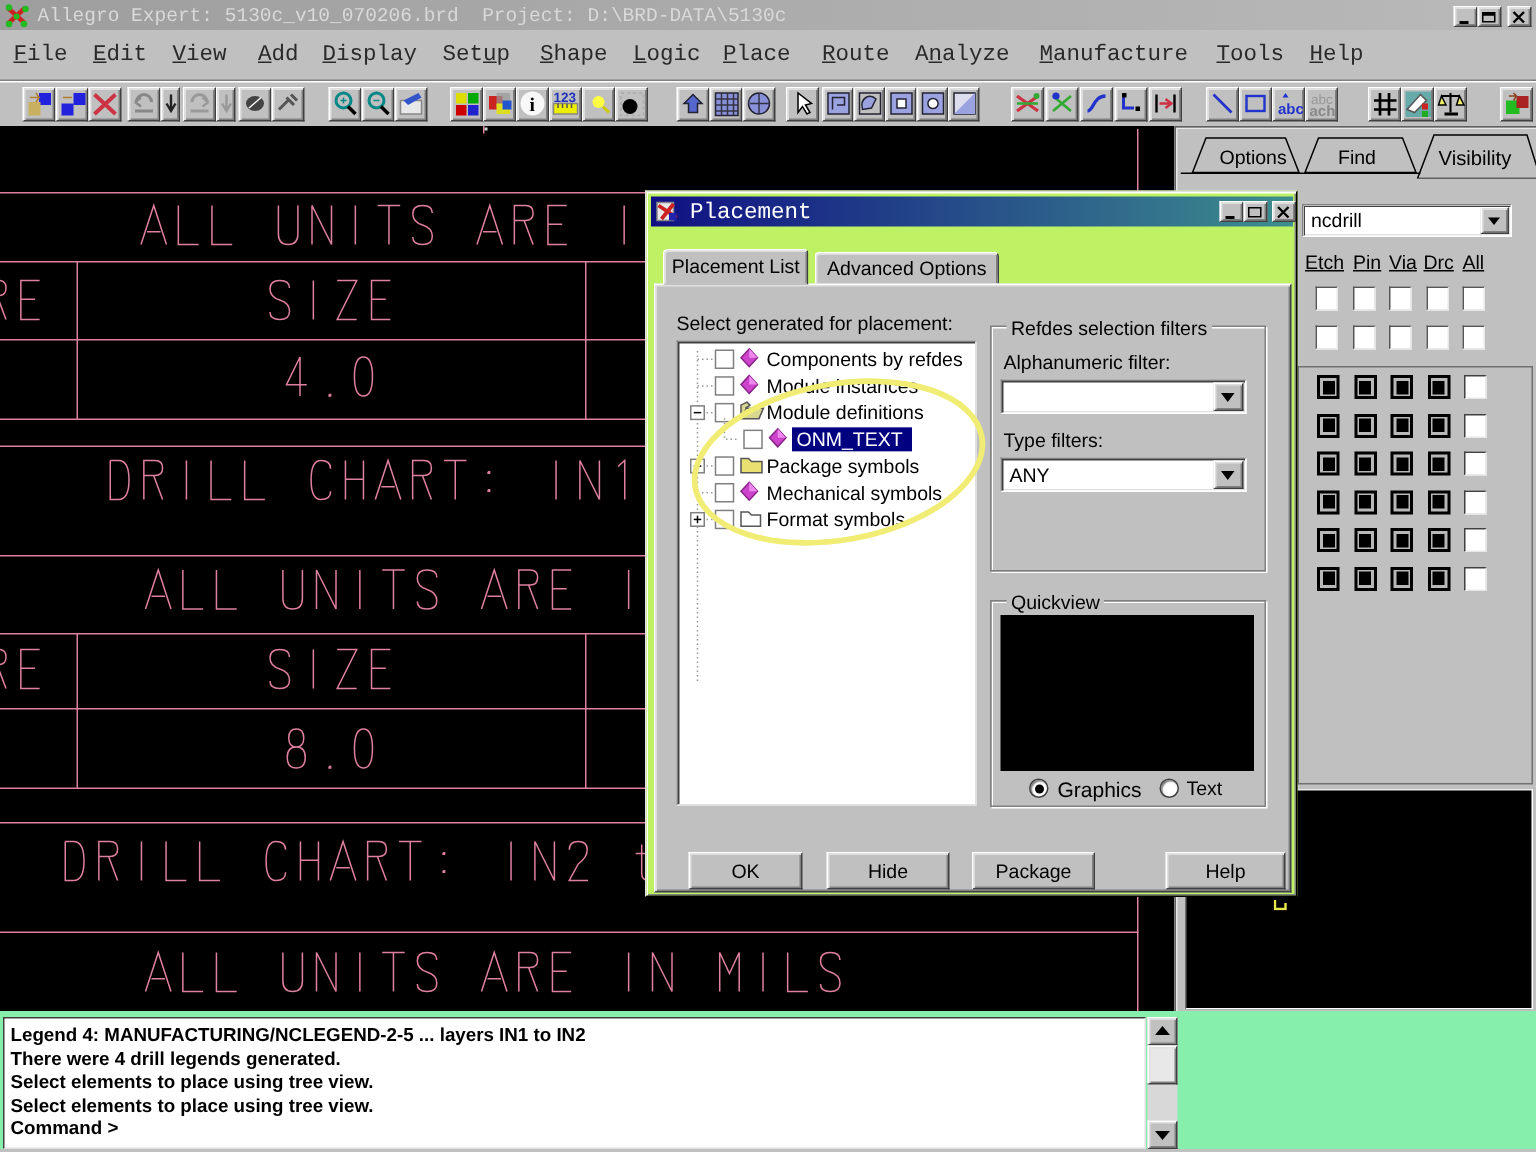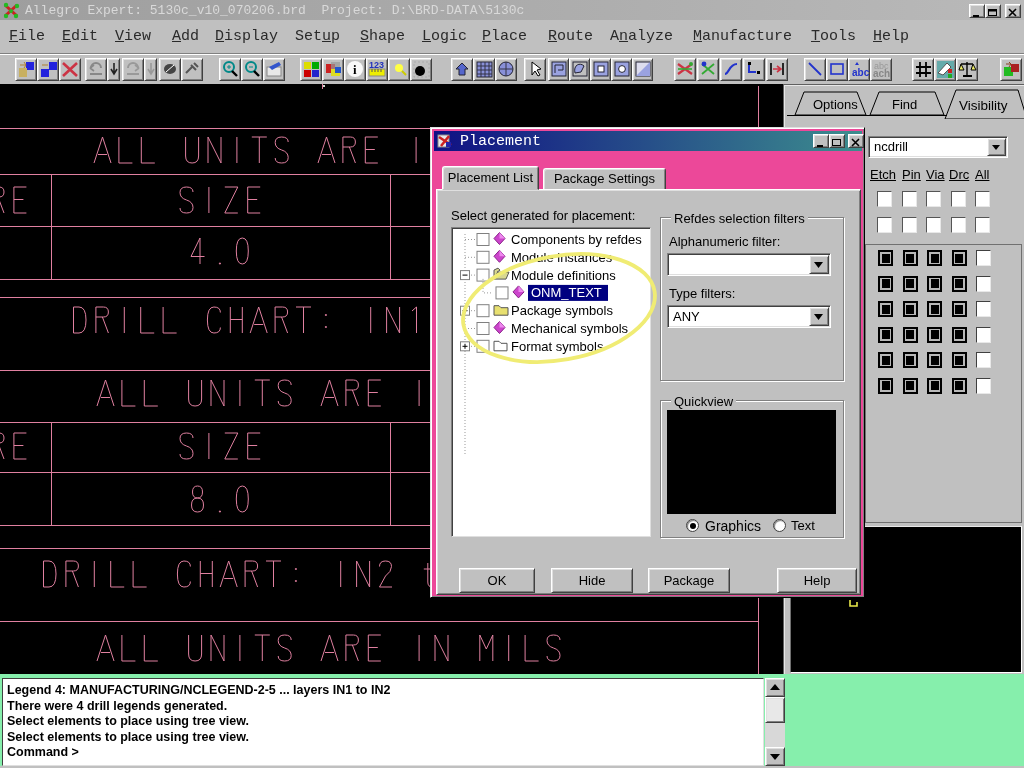--- a/index.html
+++ b/index.html
@@ -477,42 +477,42 @@
           <path d="M9 5 L14 11 L4 11 Z" fill="#000"></path>
         </svg></div>
     <div class="abs btn" style="left:0;top:69px;width:20px;height:19px;"><svg width="18" height="17">
           <path d="M9 12 L14 6 L4 6 Z" fill="#000"></path>
         </svg></div>
     <div class="abs btn" style="left:0;top:19px;width:20px;height:26px;background:#e8e8e8;"></div>
   </div>
 
 </div>
 
-<div class="abs" id="dialog" style="left:430px;top:127px;width:435px;height:471px;background:#ec4899;border:1px solid;border-color:#dfdfdf #000000 #000000 #dfdfdf;box-shadow:inset 1px 1px 0 #ffffff, inset -1px -1px 0 #808080;padding-left:22px;">
+<div class="abs" id="dialog" style="left:430px;top:127px;width:435px;height:471px;background:#bef264;border:1px solid;border-color:#dfdfdf #000000 #000000 #dfdfdf;box-shadow:inset 1px 1px 0 #ffffff, inset -1px -1px 0 #808080;padding-left:22px;">
   <div class="abs" style="left:3px;top:3px;width:428px;height:20px;background:linear-gradient(to right,#101084,#3d8e8e);">
     <svg class="abs" style="left:3px;top:2px" width="16" height="16" viewBox="0 0 16 16">
       <rect x="1" y="2" width="11" height="12" fill="#e8e8e8" stroke="#888"></rect>
       <path d="M2 4 L14 12" stroke="#cc2222" stroke-width="2.5"></path>
       <path d="M12 3 L4 13" stroke="#cc2222" stroke-width="2.5"></path>
       <rect x="9" y="9" width="5" height="5" fill="#2222aa"></rect>
     </svg>
     <div class="abs mono" style="left:26px;top:2px;font-size:15px;color:#fff;">Placement</div>
     <div class="abs btn" style="left:379px;top:3px;width:16px;height:14px;"><svg width="14" height="12">
           <rect x="3" y="8" width="6" height="2" fill="#000"></rect>
         </svg></div>
     <div class="abs btn" style="left:395px;top:3px;width:16px;height:14px;"><svg width="14" height="12">
           <rect x="2.5" y="2.5" width="8" height="6" fill="none" stroke="#000"></rect>
         </svg></div>
     <div class="abs btn" style="left:414px;top:3px;width:16px;height:14px;"><svg width="14" height="12">
           <path d="M3 2 L10 9 M10 2 L3 9" stroke="#000" stroke-width="1.6"></path>
         </svg></div>
   </div>
 
   <div class="abs" style="left:11px;top:38px;width:97px;height:24px;background:#c0c0c0;border:1px solid;border-color:#ffffff #404040 #c0c0c0 #ffffff;border-radius:3px 3px 0 0;box-shadow:inset 1px 1px 0 #dfdfdf, inset -1px 0 0 #808080;z-index:3;font-size:13px;text-align:center;line-height:22px;">Placement List</div>
-  <div class="abs" style="left:112px;top:40px;width:123px;height:22px;background:#c0c0c0;border:1px solid;border-color:#ffffff #404040 #c0c0c0 #ffffff;border-radius:3px 3px 0 0;box-shadow:inset 1px 1px 0 #dfdfdf, inset -1px 0 0 #808080;font-size:13px;text-align:center;line-height:20px;">Package Settings</div>
+  <div class="abs" style="left:112px;top:40px;width:123px;height:22px;background:#c0c0c0;border:1px solid;border-color:#ffffff #404040 #c0c0c0 #ffffff;border-radius:3px 3px 0 0;box-shadow:inset 1px 1px 0 #dfdfdf, inset -1px 0 0 #808080;font-size:13px;text-align:center;line-height:20px;">Advanced Options</div>
 
   <div class="abs" style="left:5px;top:61px;width:425px;height:406px;background:#c0c0c0;border:1px solid;border-color:#ffffff #404040 #404040 #ffffff;box-shadow:inset 1px 1px 0 #dfdfdf, inset -1px -1px 0 #808080;"></div>
   <div class="abs" style="left:20px;top:80px;font-size:13px;">Select generated for placement:</div>
 
   <div class="abs" style="left:20px;top:99px;width:200px;height:310px;background:#fff;border:1px solid;border-color:#808080 #dfdfdf #dfdfdf #808080;box-shadow:inset 1px 1px 0 #404040;">
     <div id="tree">
         <svg class="abs" style="left:0;top:0" width="198" height="308" viewBox="0 0 198 308">
           <path d="M13 6 L13 226" stroke="#999" stroke-width="1" stroke-dasharray="1 2" fill="none"></path>
           <path d="M13 11.5 L24 11.5" stroke="#999" stroke-dasharray="1 2" fill="none"></path>
           <rect x="25" y="5.5" width="12" height="12" fill="#fff" stroke="#808080"></rect>

